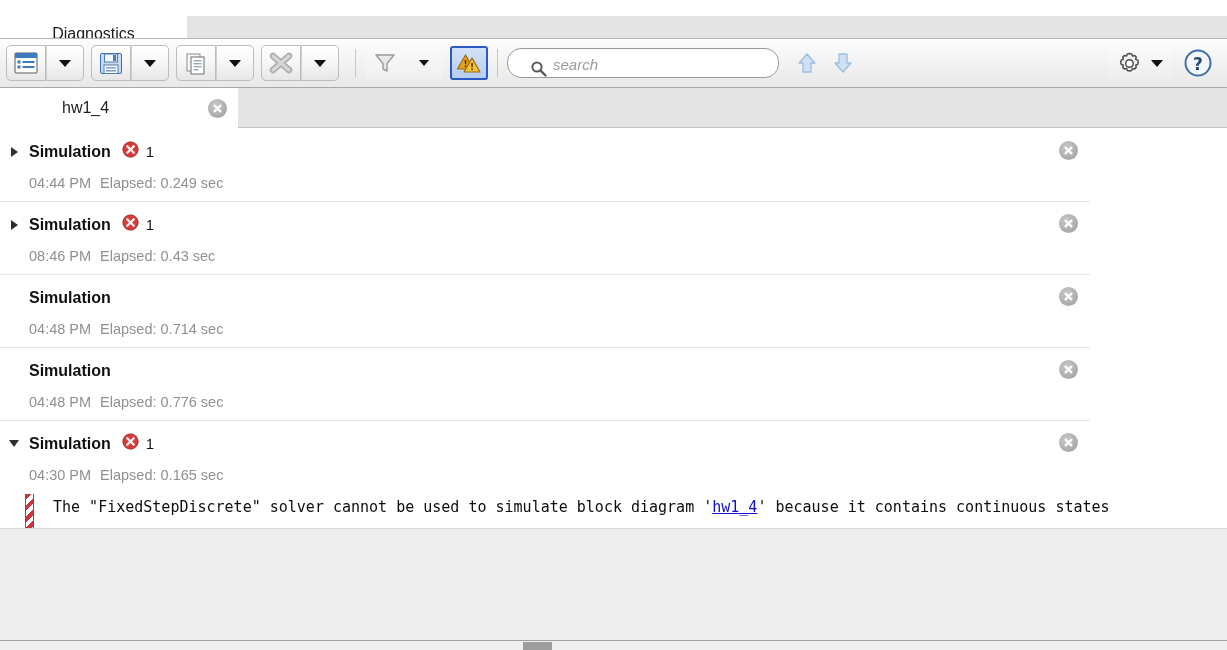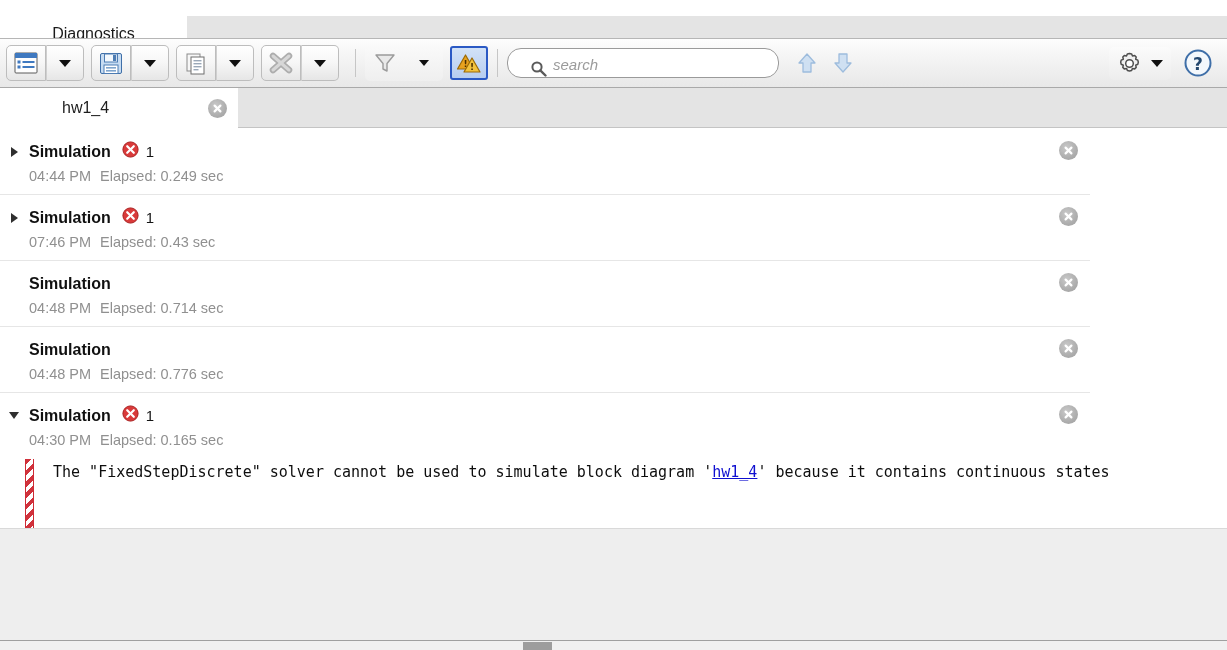--- a/index.html
+++ b/index.html
@@ -123,21 +123,21 @@
   .tri {
     width:18px; display:flex; align-items:center; justify-content:center;
     flex:0 0 18px;
   }
   .tri-right { width:0;height:0;border-top:5px solid transparent;border-bottom:5px solid transparent;border-left:7px solid #2f2f2f; }
   .tri-down  { width:0;height:0;border-left:5px solid transparent;border-right:5px solid transparent;border-top:7px solid #2f2f2f; }
   .row-title { font-size:16px; font-weight:bold; color:#101010; margin-left:6px; }
   .err-badge { margin-left:11px; display:flex; align-items:center; }
   .err-count { font-size:15px; color:#141414; margin-left:7px; }
   .row-sub {
-    font-size:14.5px; color:#909090; margin-left:29px; margin-top:5px;
+    font-size:14.5px; color:#909090; margin-left:29px; margin-top:12px;
   }
   .row-sub .gap { display:inline-block; width:9px; }
   .row-close { position:absolute; right:12px; top:12px; }
 
   
   .msg {
     position:relative; margin-top:11px; margin-left:25px;
     padding-left:28px; min-height:96px;
   }
   .msg-bar {
@@ -389,21 +389,21 @@
               <circle cx="8.5" cy="8.5" r="7.6" fill="#d93a3a" stroke="#a92020" stroke-width="1"></circle>
               <g stroke="#ffffff" stroke-width="2.2" stroke-linecap="round">
                 <line x1="5.2" y1="5.2" x2="11.8" y2="11.8"></line>
                   <line x1="11.8" y1="5.2" x2="5.2" y2="11.8"></line>
               </g>
             </svg>
           </span>
           <span class="err-count">1</span>
         </span>
       </div>
-      <div class="row-sub"><span>07:46 PM</span><span class="gap"></span><span>Elapsed: 0.43 sec</span></div>
+      <div class="row-sub"><span>08:46 PM</span><span class="gap"></span><span>Elapsed: 0.43 sec</span></div>
       <span class="row-close">
         <span class="closebtn">
           <svg width="11" height="11" viewBox="0 0 11 11">
             <g stroke="#ffffff" stroke-width="2.2" stroke-linecap="round">
               <line x1="2.6" y1="2.6" x2="8.4" y2="8.4"></line>
                 <line x1="8.4" y1="2.6" x2="2.6" y2="8.4"></line>
             </g>
           </svg>
         </span>
       </span>

